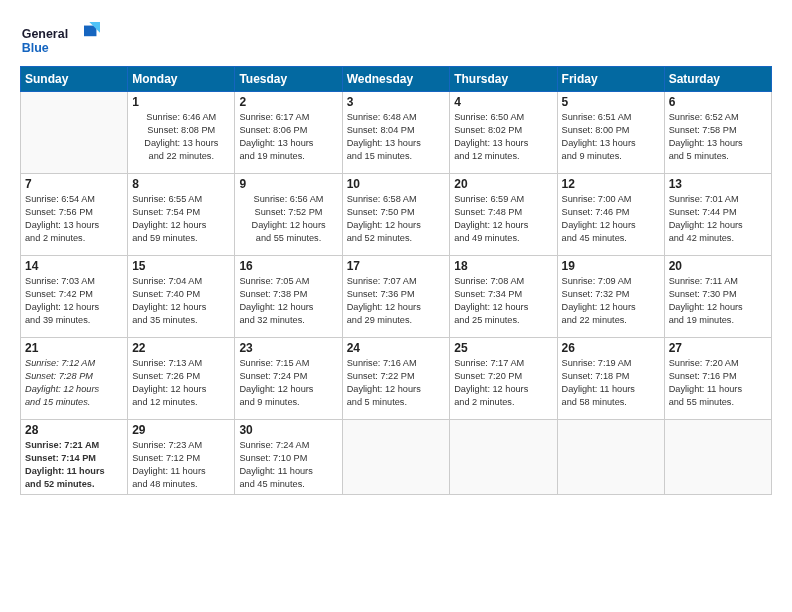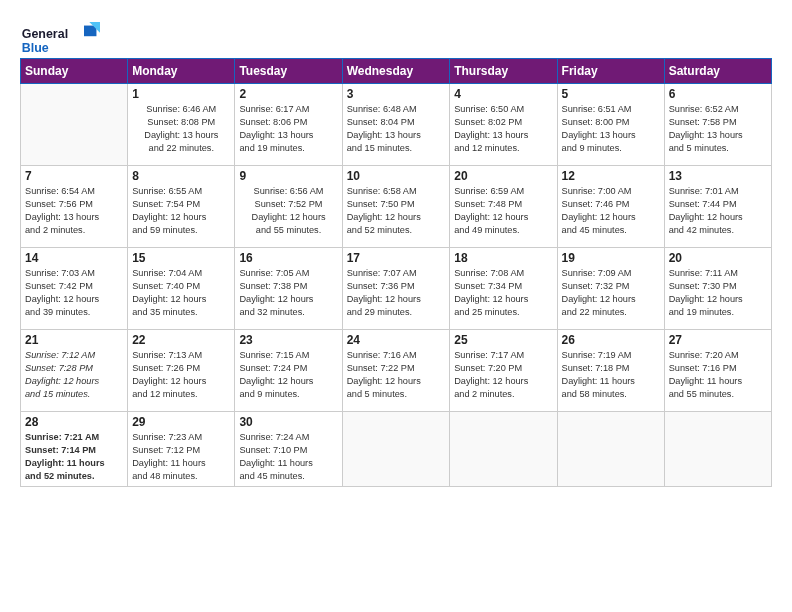--- a/index.html
+++ b/index.html
@@ -13,21 +13,21 @@
     .page {
       width: 792px;
       height: 612px;
       padding: 18px 20px 10px 20px;
       background: #fff;
     }
     .header {
       display: flex;
       justify-content: space-between;
       align-items: flex-start;
-      margin-bottom: 0;
+      margin-bottom: 8px;
     }
     .logo-wrapper {
       display: flex;
       align-items: center;
       gap: 2px;
     }
     .logo-svg {
       width: 80px;
       height: 40px;
     }
@@ -44,21 +44,21 @@
       font-size: 14px;
       color: #444;
       margin-top: 2px;
     }
     .calendar {
       width: 100%;
       border-collapse: collapse;
       font-size: 10px;
     }
     .calendar th {
-      background: #701a75;
+      background: #0369a1;
       color: #fff;
       padding: 5px 4px;
       text-align: left;
       font-size: 12px;
       font-weight: bold;
       border: 1px solid #1565c0;
     }
     .calendar td {
       border: 1px solid #ccc;
       vertical-align: top;

